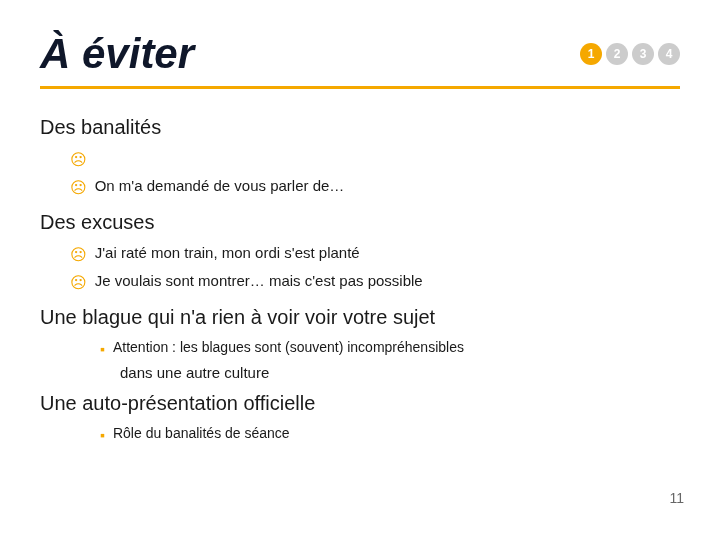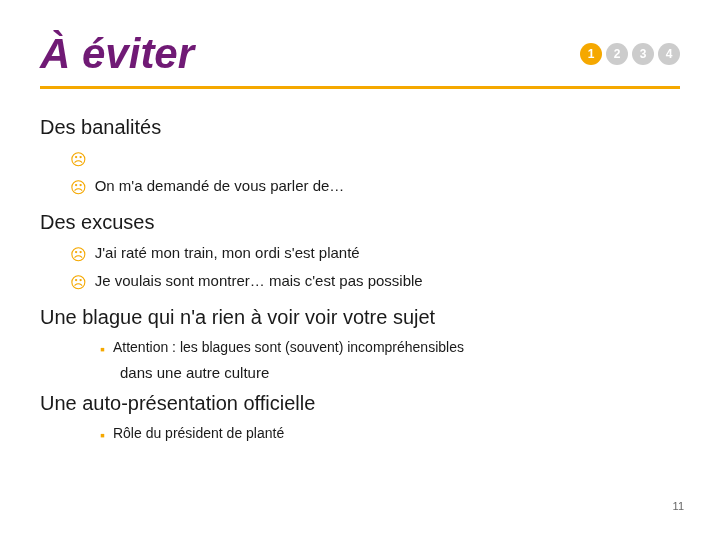--- a/index.html
+++ b/index.html
@@ -27,21 +27,21 @@
     .header-section {
       display: flex;
       align-items: center;
       justify-content: space-between;
       margin-bottom: 8px;
     }
 
     .title {
       font-size: 42px;
       font-weight: bold;
-      color: #701a75;
+      color: #0f172a;
       font-style: italic;
     }
 
     .step-indicators {
       display: flex;
       gap: 4px;
       align-items: center;
     }
 
     .step-circle {
@@ -118,23 +118,23 @@
       align-items: flex-start;
     }
 
     .attention-line2 {
       margin-left: 20px;
       font-size: 15px;
     }
 
     .page-number {
       position: absolute;
-      bottom: 28px;
+      bottom: 34px;
       right: 36px;
-      font-size: 11px;
+      font-size: 14px;
       color: #666666;
     }
   </style>
 </head>
 <body>
 
 <div class="slide-container">
 
   <div class="header-section">
     <h1 class="title">À éviter</h1>
@@ -191,20 +191,20 @@
       </div>
       <div class="attention-line2">dans une autre culture</div>
     </div>
 
     <div class="main-item" style="">
       <span>Une auto-présentation officielle</span>
     </div>
     <div class="attention-wrap">
       <div class="attention-line1">
         <span class="bullet-square">▪</span>
-        <span class="attention-text">Rôle du président de planté</span>
+        <span class="attention-text">Rôle du banalités de séance</span>
       </div>
     </div>
 
   </div>
 
   <div class="page-number">11</div>
 </div>
 
 </body></html>

